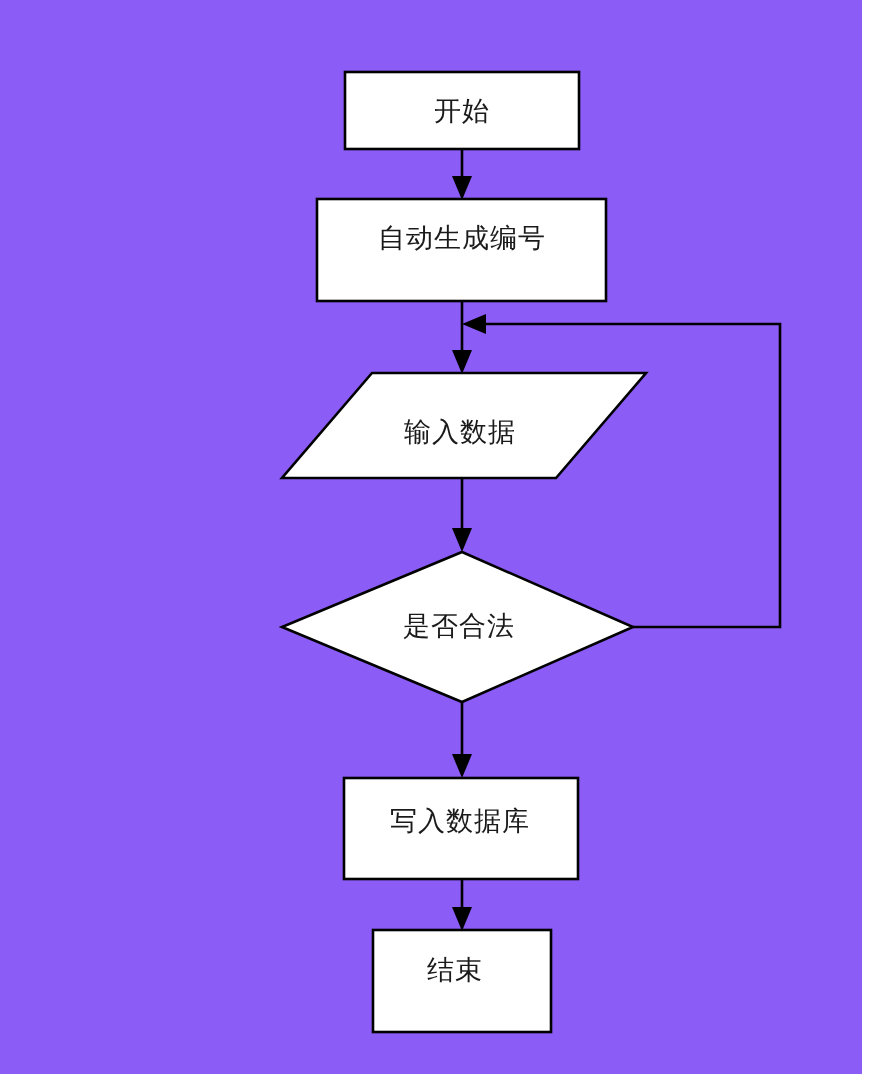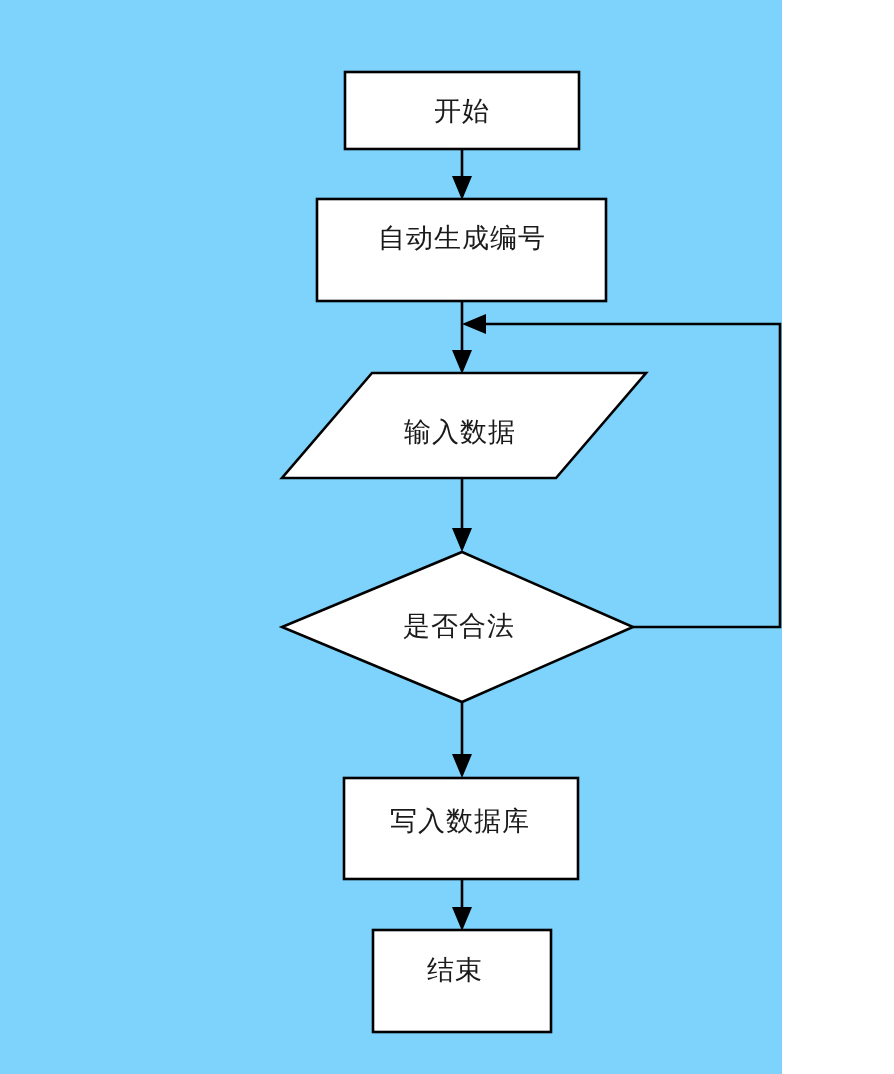--- a/index.html
+++ b/index.html
@@ -9,23 +9,23 @@
     background: #ffffff;
   }
   body {
     width: 894px;
     height: 1074px;
     overflow: hidden;
     font-family: "DejaVu Sans", "Liberation Sans", sans-serif;
   }
   #flow-root {
     position: relative;
-    width: 782px;
+    width: 862px;
     height: 1074px;
-    background: #7dd3fc;
+    background: #8b5cf6;
   }
   svg#flow-svg {
     position: absolute;
     left: 0;
     top: 0;
     width: 894px;
     height: 1074px;
     display: block;
   }
   .node-shape {

